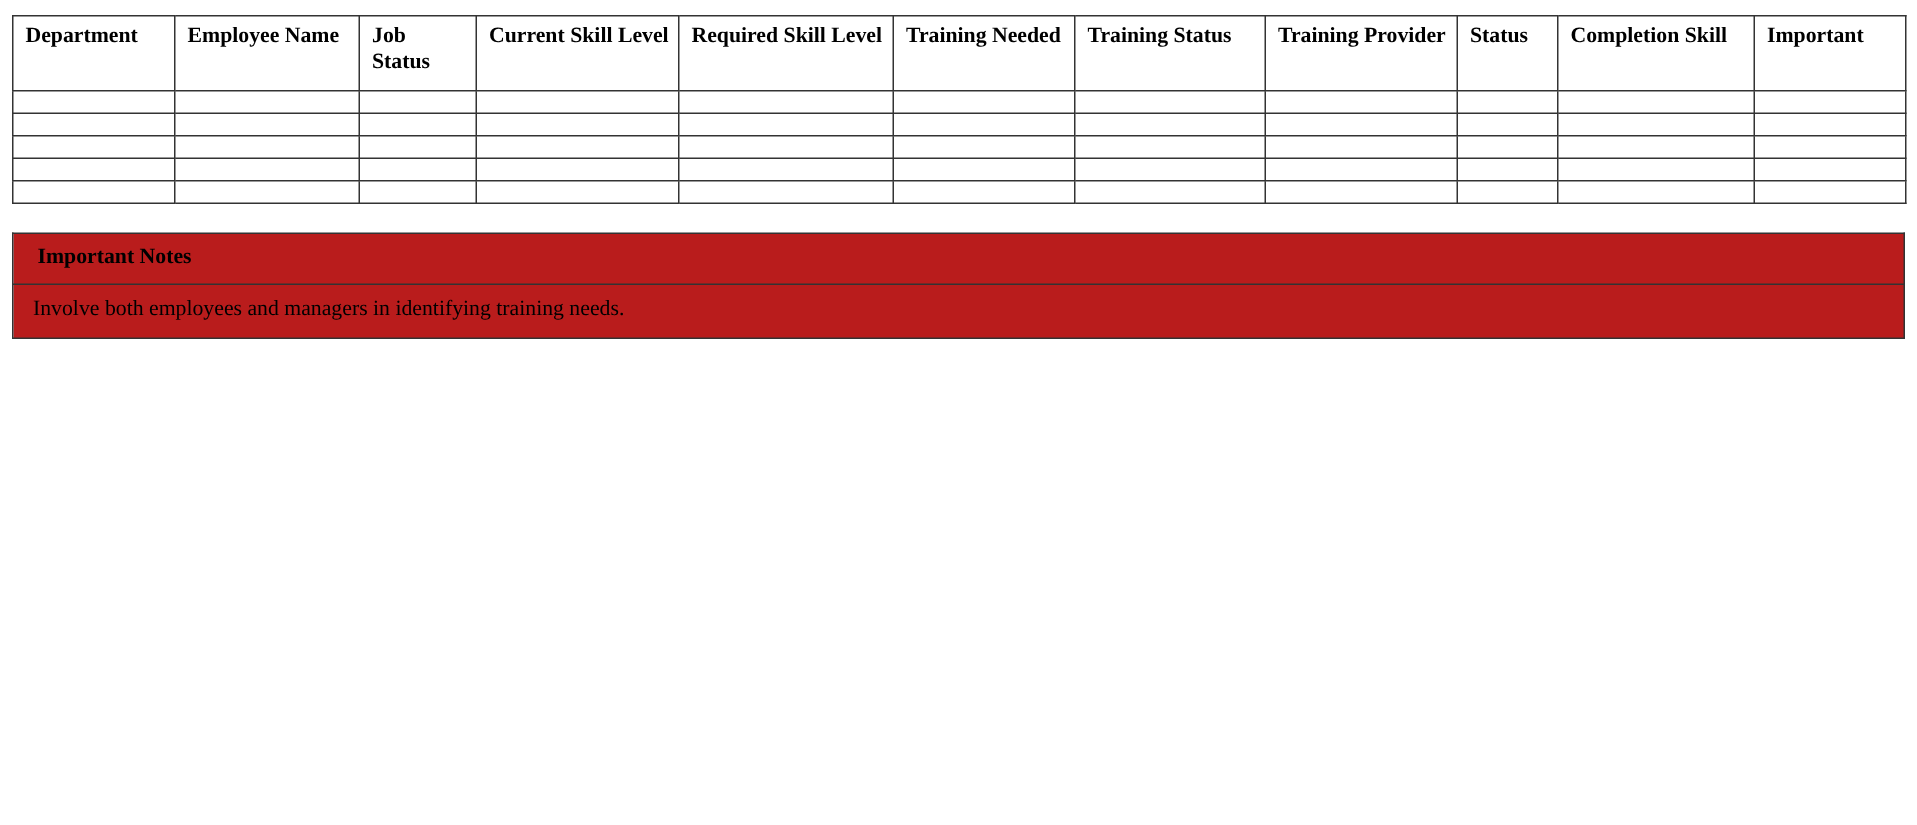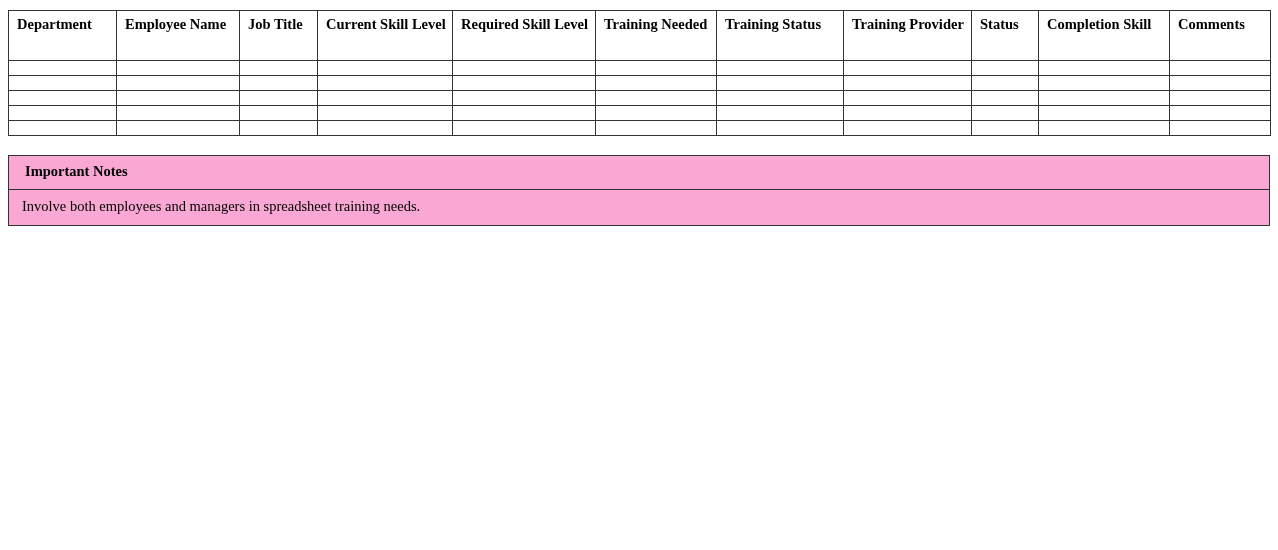--- a/index.html
+++ b/index.html
@@ -75,21 +75,21 @@
     top: 155px;
     width: 1262px;
   }
   #notes-table td {
     border: 1px solid #333333;
     padding: 6px 8px 7px 13px;
     font-size: 14.5px;
     line-height: 1.2;
     height: 22px;
     vertical-align: middle;
-    background: #f9a8d4;
+    background: #b91c1c;
   }
   #notes-table td.notes-header {
     font-weight: bold;
     padding-left: 16px;
     font-size: 14.5px;
     height: 20px;
   }
   #notes-table td.note-row {
     font-weight: normal;
   }
@@ -110,29 +110,29 @@
         <col class="c6">
         <col class="c7">
         <col class="c8">
         <col class="c9">
         <col class="c10">
     </colgroup>
     <thead>
       <tr>
         <th>Department</th>
         <th>Employee Name</th>
-        <th>Job Title</th>
+        <th>Job Status</th>
         <th>Current Skill Level</th>
         <th>Required Skill Level</th>
         <th>Training Needed</th>
         <th>Training Status</th>
         <th>Training Provider</th>
         <th>Status</th>
         <th>Completion Skill</th>
-        <th>Comments</th>
+        <th>Important</th>
       </tr>
     </thead>
     <tbody>
       <tr>
         <td class="data-cell"></td>
         <td class="data-cell"></td>
         <td class="data-cell"></td>
         <td class="data-cell"></td>
         <td class="data-cell"></td>
         <td class="data-cell"></td>
@@ -196,18 +196,18 @@
       </tr>
     </tbody>
   </table>
 
   <table class="grid" id="notes-table">
     <tbody>
       <tr>
         <td class="notes-header">Important Notes</td>
       </tr>
       <tr>
-        <td class="note-row">Involve both employees and managers in spreadsheet training needs.</td>
+        <td class="note-row">Involve both employees and managers in identifying training needs.</td>
       </tr>
     </tbody>
   </table>
 
 </div>
 
 </body></html>

